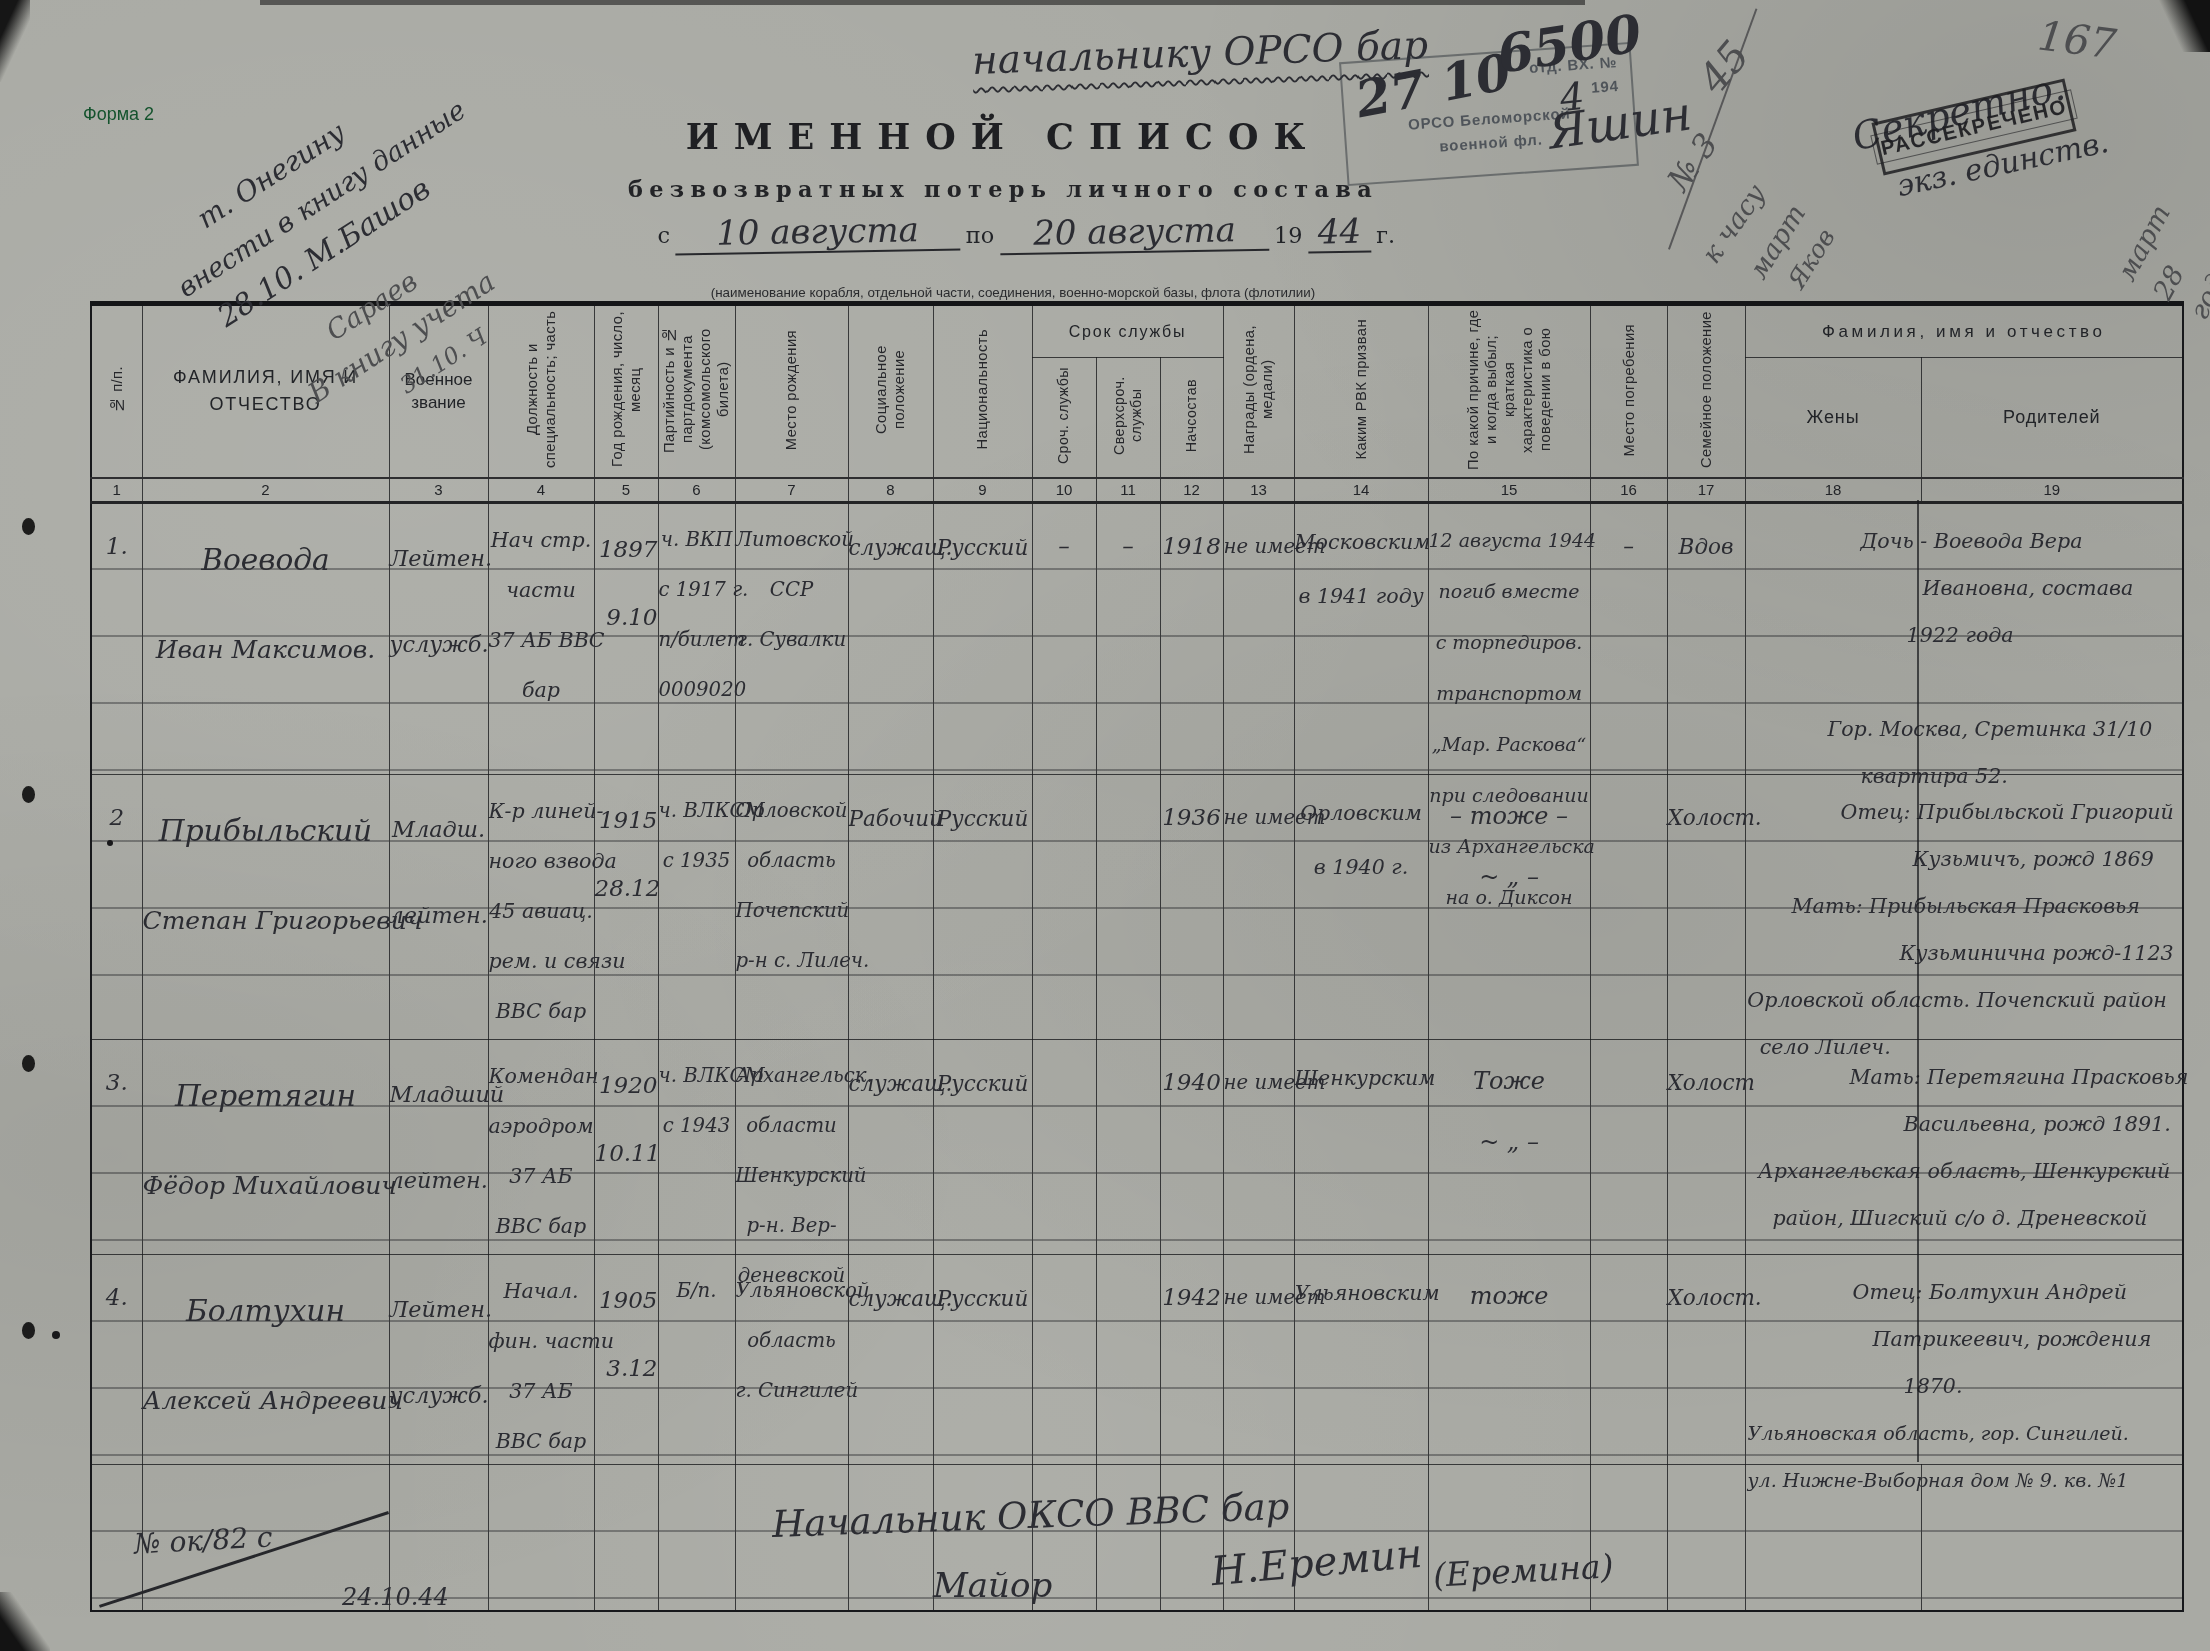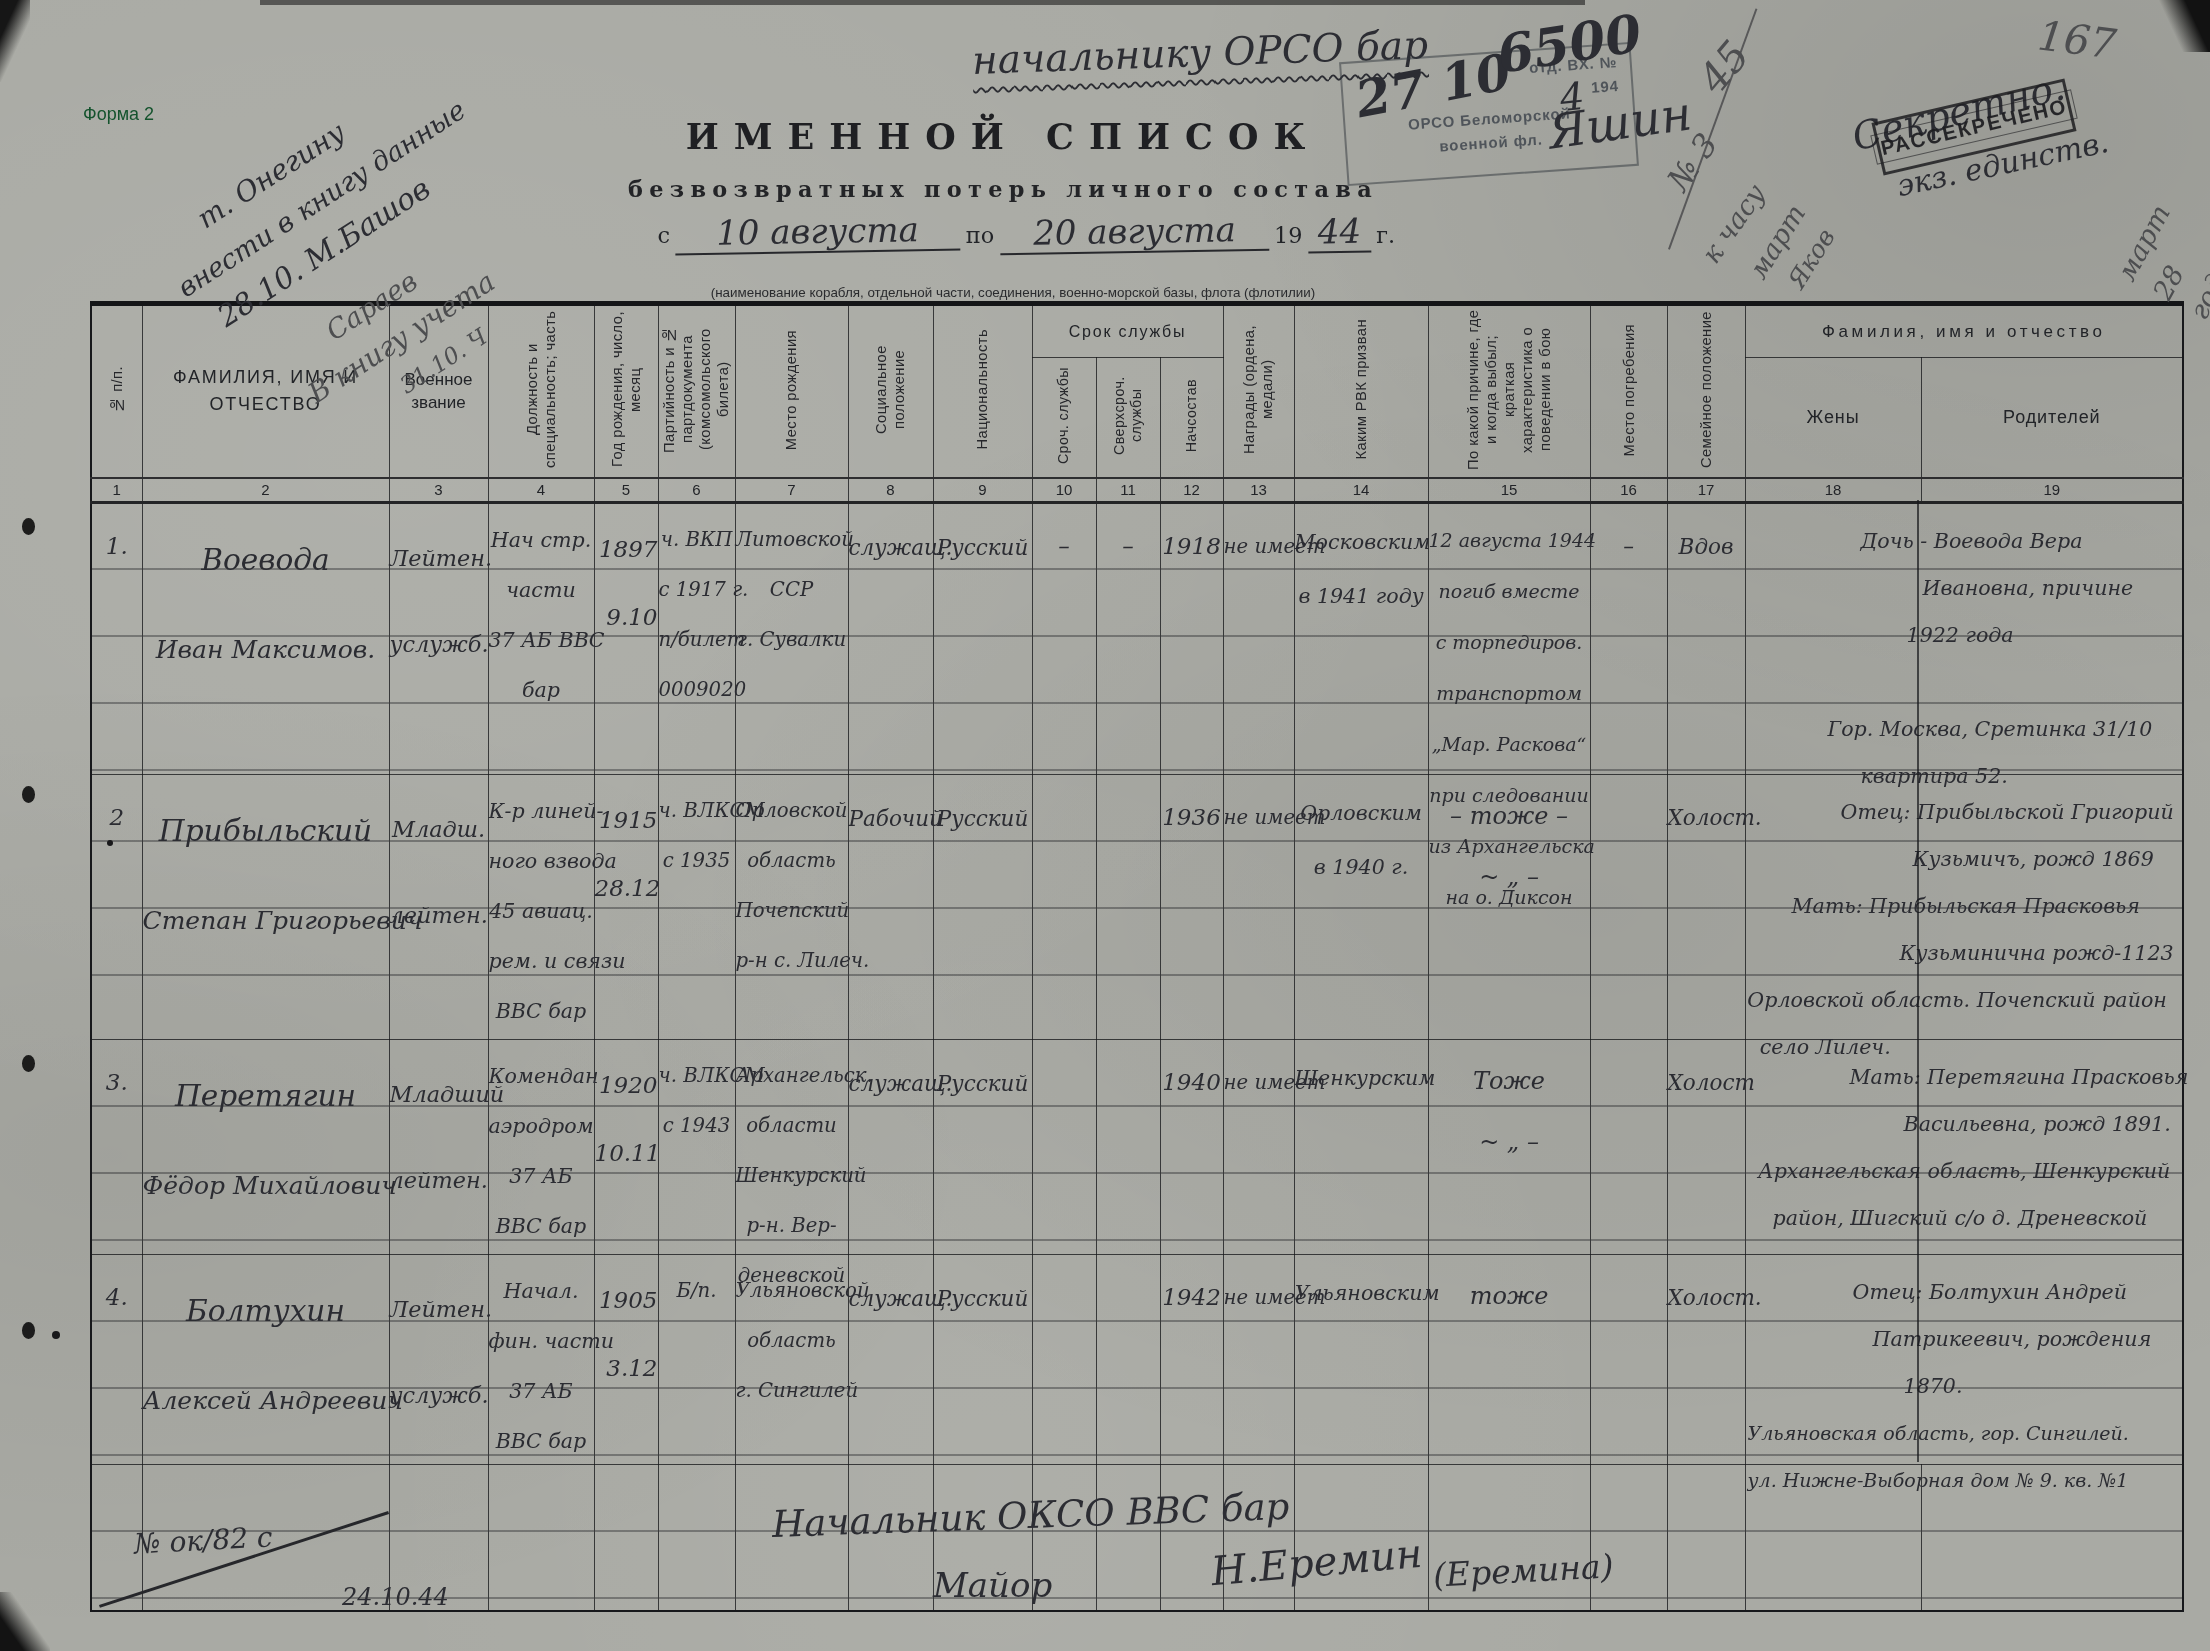--- a/index.html
+++ b/index.html
@@ -394,21 +394,21 @@
             </div>
           </td>
         <td class="cc c17">
             <div class="ci">
               <div class="ln">Вдов</div>
             </div>
           </td>
         <td class="cc fam fam1" colspan="2">
             <div class="ci">
               <div class="ln">Дочь - Воевода Вера</div>
-              <div class="ln">Ивановна, причине</div>
+              <div class="ln">Ивановна, состава</div>
               <div class="ln">1922 года</div>
               <div class="ln"></div>
               <div class="ln">Гор. Москва, Сретинка 31/10</div>
               <div class="ln">квартира 52.</div>
             </div>
           </td>
       </tr>
       <tr class="brow r2">
         <td class="cc c1">
             <div class="ci">

